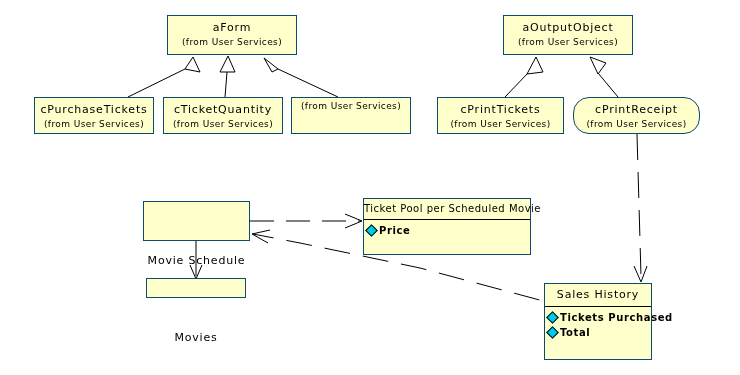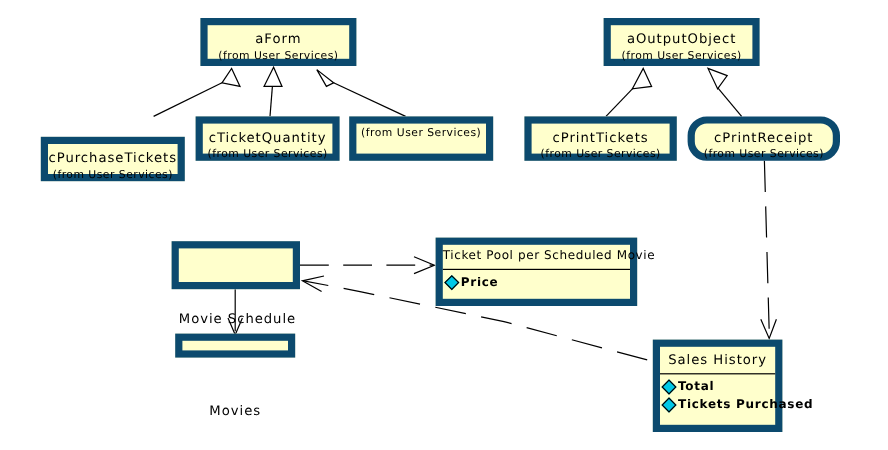--- a/index.html
+++ b/index.html
@@ -19,21 +19,21 @@
     position: absolute;
     left: 0;
     top: 0;
     width: 740px;
     height: 375px;
     pointer-events: none;
   }
   .uml-class {
     position: absolute;
     background: #ffffcc;
-    border: 6px solid #0c4a6e;
+    border: 1px solid #0c4a6e;
     box-sizing: border-box;
     z-index: 5;
   }
   .cls-name {
     text-align: center;
     font-size: 11px;
     color: #000000;
     letter-spacing: 0.8px;
     white-space: nowrap;
     padding-top: 5px;
@@ -142,21 +142,21 @@
   <div class="uml-class" style="left:167px; top:15px; width:130px; height:40px;">
     <div class="cls-name">aForm</div>
     <div class="cls-pkg">(from  User Services)</div>
   </div>
 
   <div class="uml-class" style="left:503px; top:15px; width:130px; height:40px;">
     <div class="cls-name">aOutputObject</div>
     <div class="cls-pkg">(from  User Services)</div>
   </div>
 
-  <div class="uml-class" style="left:34px; top:97px; width:120px; height:37px;margin-top:17px;">
+  <div class="uml-class" style="left:34px; top:97px; width:120px; height:37px;">
     <div class="cls-name">cPurchaseTickets</div>
     <div class="cls-pkg">(from  User Services)</div>
   </div>
 
   <div class="uml-class" style="left:163px; top:97px; width:120px; height:37px;">
     <div class="cls-name">cTicketQuantity</div>
     <div class="cls-pkg">(from  User Services)</div>
   </div>
 
   <div class="uml-class" style="left:291px; top:97px; width:120px; height:37px;">
@@ -195,22 +195,22 @@
       </div>
     </div>
   </div>
 
   <div class="uml-class" style="left:544px; top:283px; width:108px; height:77px;">
     <div class="cls-name" style="padding-top:4px;">Sales History</div>
     <div class="cls-divider"></div>
     <div class="attr-list">
       <div class="attr-row">
         <span class="attr-diamond"></span>
-        <span class="attr-label">Total</span>
+        <span class="attr-label">Tickets Purchased</span>
       </div>
       <div class="attr-row">
         <span class="attr-diamond"></span>
-        <span class="attr-label">Tickets Purchased</span>
+        <span class="attr-label">Total</span>
       </div>
     </div>
   </div>
 
 </div>
 
 </body></html>

